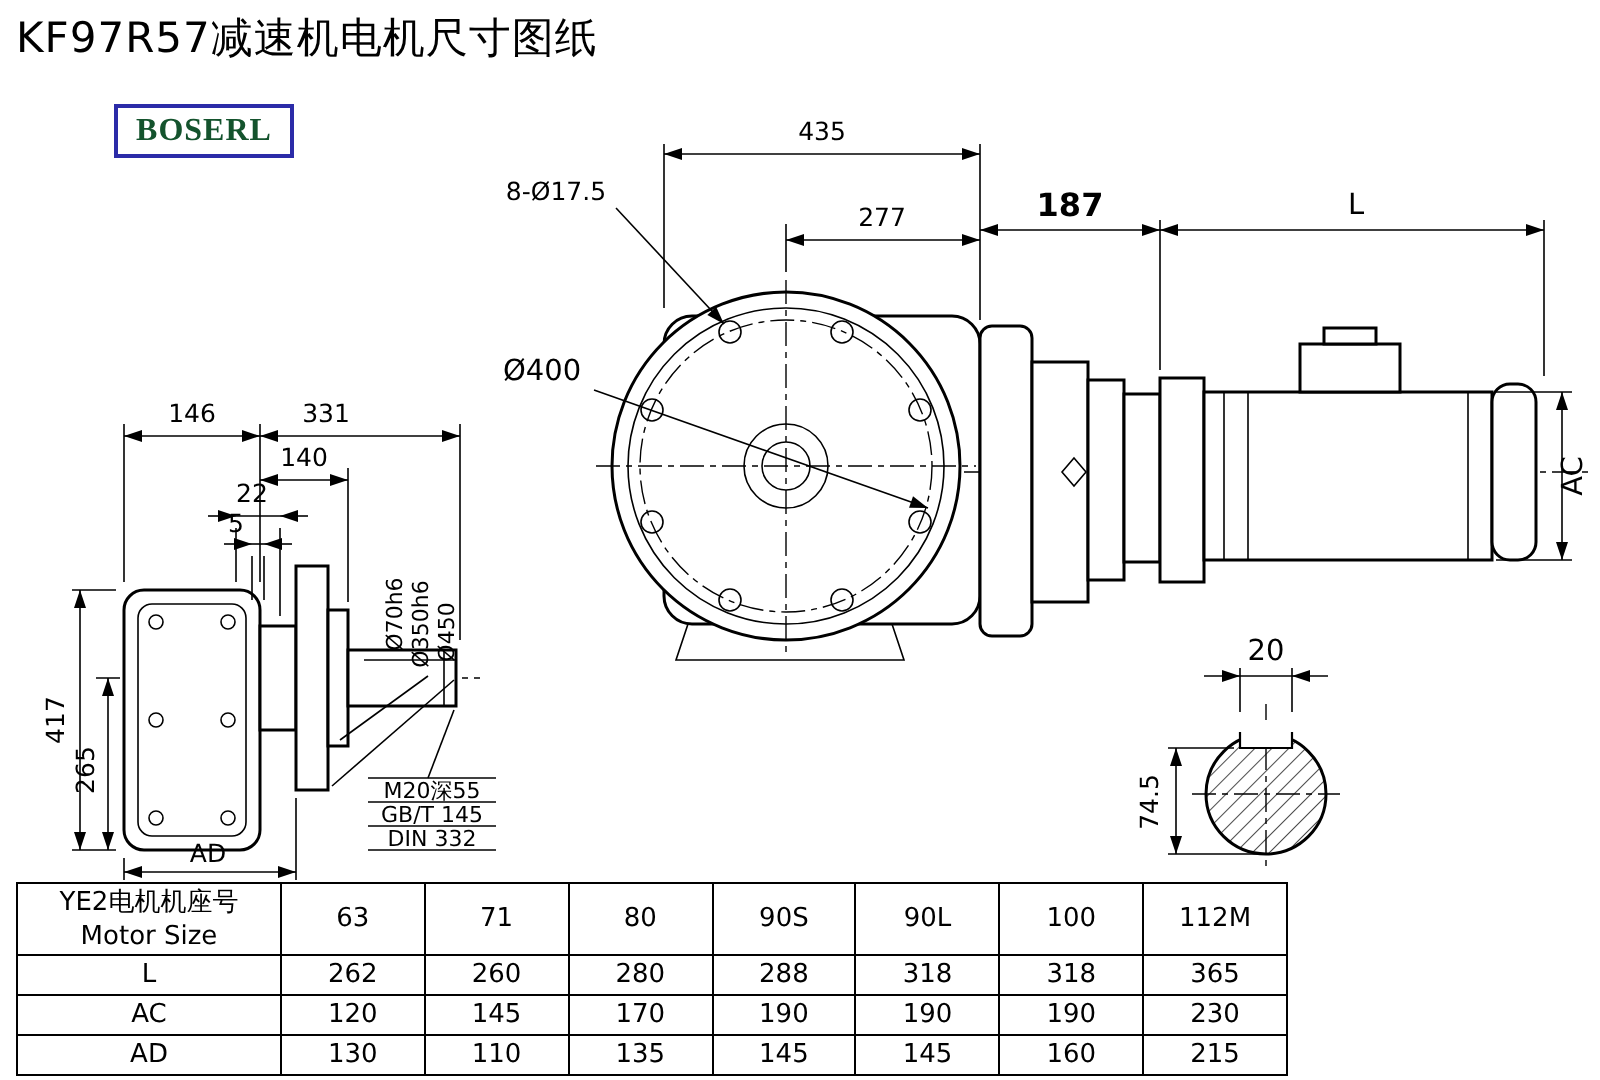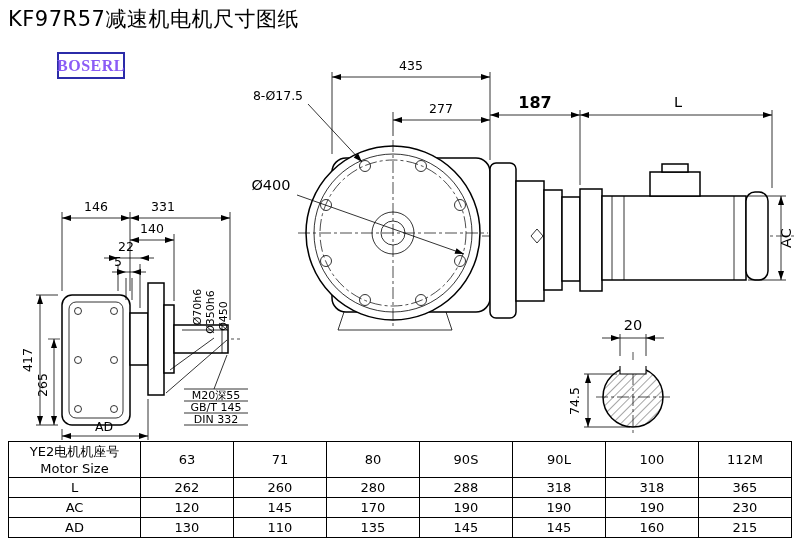--- a/index.html
+++ b/index.html
@@ -1,33 +1,33 @@
 <!DOCTYPE html>
 <html><head>
 <meta charset="utf-8">
 <style>
   *{margin:0;padding:0;box-sizing:border-box}
   html,body{width:800px;height:540px;background:#fff;overflow:hidden;position:relative;
     font-family:"DejaVu Sans",sans-serif;color:#000}
   .title{position:absolute;left:8px;top:5px;font-size:21px;font-weight:normal;letter-spacing:.5px}
-  .logo{position:absolute;left:57px;top:52px;width:68px;height:27px;border:2px solid #2b2ba8;
+  .logo{position:absolute;left:57px;top:52px;width:90px;height:27px;border:2px solid #2b2ba8;
     display:flex;align-items:center;justify-content:center;font-family:"Liberation Serif",serif;
-    font-weight:bold;font-size:16px;color:#8b5cf6;letter-spacing:.5px;background:#fff}
+    font-weight:bold;font-size:16px;color:#14532d;letter-spacing:.5px;background:#fff}
   svg.drawing{position:absolute;left:0;top:0}
   .olw{fill:#fff;stroke:#000;stroke-width:1.5}
   .th{fill:none;stroke:#000;stroke-width:.8}
   .md{fill:none;stroke:#000;stroke-width:1.1}
   .cl{fill:none;stroke:#000;stroke-width:.7;stroke-dasharray:12 3 3 3}
   .dim{fill:none;stroke:#000;stroke-width:.8}
   text{font-family:"DejaVu Sans",sans-serif;font-size:12.5px;fill:#000;text-anchor:middle}
   .big{font-size:16px;font-weight:bold}
   .med{font-size:14.5px}
   .sm{font-size:11px}
   
-  .dim-table{position:absolute;left:8px;top:441px;width:784px;border-collapse:collapse;
+  .dim-table{position:absolute;left:8px;top:441px;width:636px;border-collapse:collapse;
     table-layout:fixed;background:#fff}
   .dim-table th,.dim-table td{border:1px solid #000;text-align:center;font-size:13px;
     font-weight:normal;padding:0;height:20px;background:#fff}
   .dim-table .hdr{height:36px}
   .hdr-cell{text-align:left;padding-left:8px;line-height:17px}
 </style>
 </head>
 <body>
 
 <div class="title">KF97R57减速机电机尺寸图纸</div>

